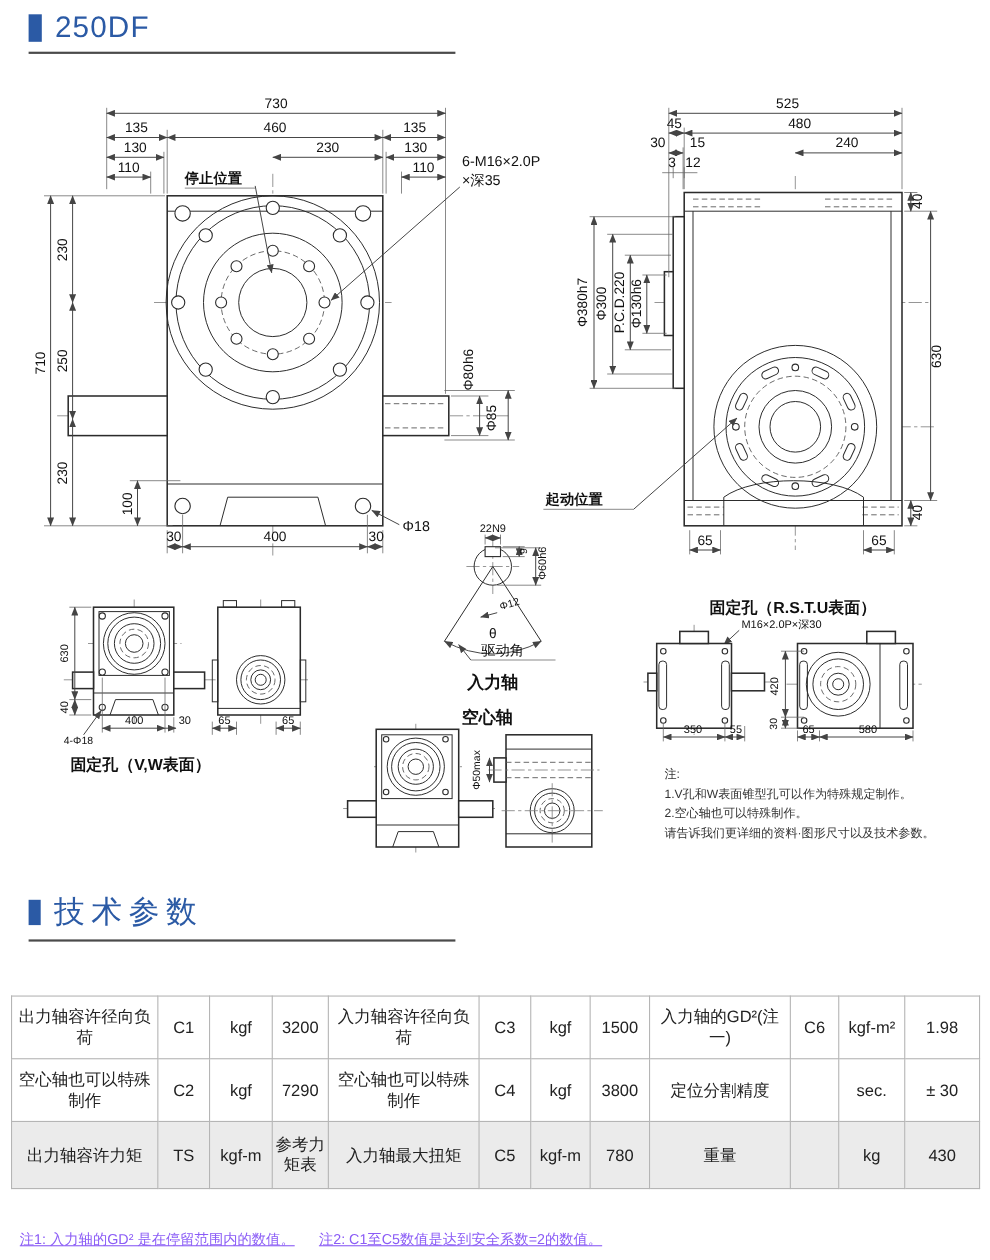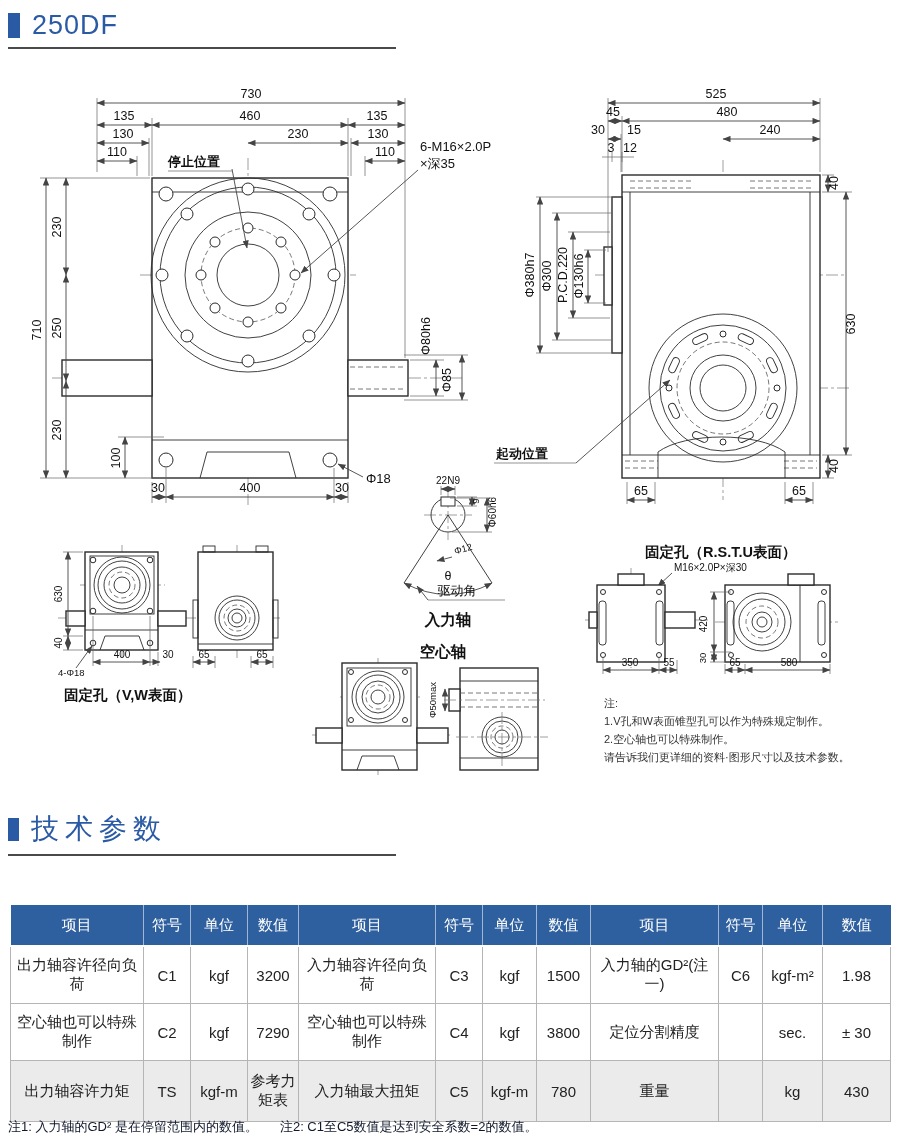--- a/index.html
+++ b/index.html
@@ -1,19 +1,19 @@
 <!DOCTYPE html>
 <html><head>
 <meta charset="utf-8">
 <style>
   html,body{margin:0;padding:0;background:#fff;}
   #page{position:relative;width:900px;height:1145px;background:#fff;overflow:hidden;
         font-family:"Liberation Sans",sans-serif;color:#1a1a1a;}
   
-  .sec{position:absolute;left:8px;}
+  .sec{position:absolute;left:26px;}
   .sec .bar{display:inline-block;width:12px;height:25px;background:#2b5aa5;vertical-align:middle;margin-right:12px;}
   .sec .ttl{display:inline-block;vertical-align:middle;color:#2b5aa5;font-size:24px;}
   .sec .rule{height:0;border-bottom:2px solid #4a4a4a;width:388px;margin-top:6px;}
   
   svg{position:absolute;left:0;top:0;}
   .o{stroke:#2b2b2b;stroke-width:1.4;fill:#fff;}
   .o2{stroke:#2b2b2b;stroke-width:0.9;fill:none;}
   .hid{stroke:#555;stroke-width:0.8;stroke-dasharray:5 3;fill:none;}
   .cl{stroke:#777;stroke-width:0.7;stroke-dasharray:12 3 3 3;fill:none;}
   .dim{stroke:#444;stroke-width:0.9;fill:none;}
@@ -25,21 +25,21 @@
   .cap{font-size:14.5px;font-weight:bold;} .cap2{font-size:15.5px;font-weight:bold;}
   .mid{text-anchor:middle;}
   
   #ptable{position:absolute;left:10px;top:905px;width:880px;border-collapse:collapse;table-layout:fixed;}
   #ptable th{background:#2e5f9e;color:#fff;font-weight:normal;font-size:15px;height:38px;
              border-left:1px solid rgba(255,255,255,.55);border-bottom:2px solid #fff;}
   #ptable th:first-child{border-left:none;}
   #ptable td{border:1px solid #b5b5b5;font-size:15px;text-align:center;color:#222;padding:2px;}
   #ptable tr.r1 td,#ptable tr.r2 td{height:52px;background:#fff;}
   #ptable tr.r3 td{height:56px;background:#ebebeb;}
-  #foot{position:absolute;left:8px;top:1118px;font-size:13px;color:#0f172a;}
+  #foot{position:absolute;left:18px;top:1118px;font-size:13px;color:#8b5cf6;text-decoration:underline;}
   #foot span{margin-right:22px;}
 </style>
 </head>
 <body>
 
 <div id="page">
 
   <div class="sec" style="top:10px;">
     <span class="bar"></span><span class="ttl" style="font-size:27px;letter-spacing:1px;">250DF</span>
     <div class="rule"></div>
@@ -462,34 +462,20 @@
       <col style="width:137px">
         <col style="width:47px">
         <col style="width:54px">
         <col style="width:54px">
       <col style="width:128px">
         <col style="width:44px">
         <col style="width:60px">
         <col style="width:68px">
     </colgroup>
     <tbody>
-        <tr>
-      <th>项目</th>
-      <th>符号</th>
-      <th>单位</th>
-      <th>数值</th>
-      <th>项目</th>
-      <th>符号</th>
-      <th>单位</th>
-      <th>数值</th>
-      <th>项目</th>
-      <th>符号</th>
-      <th>单位</th>
-      <th>数值</th>
-    </tr>
     <tr class="r1">
       <td>出力轴容许径向负荷</td>
       <td>C1</td>
       <td>kgf</td>
       <td>3200</td>
       <td>入力轴容许径向负荷</td>
       <td>C3</td>
       <td>kgf</td>
       <td>1500</td>
       <td>入力轴的GD²(注一)</td>

